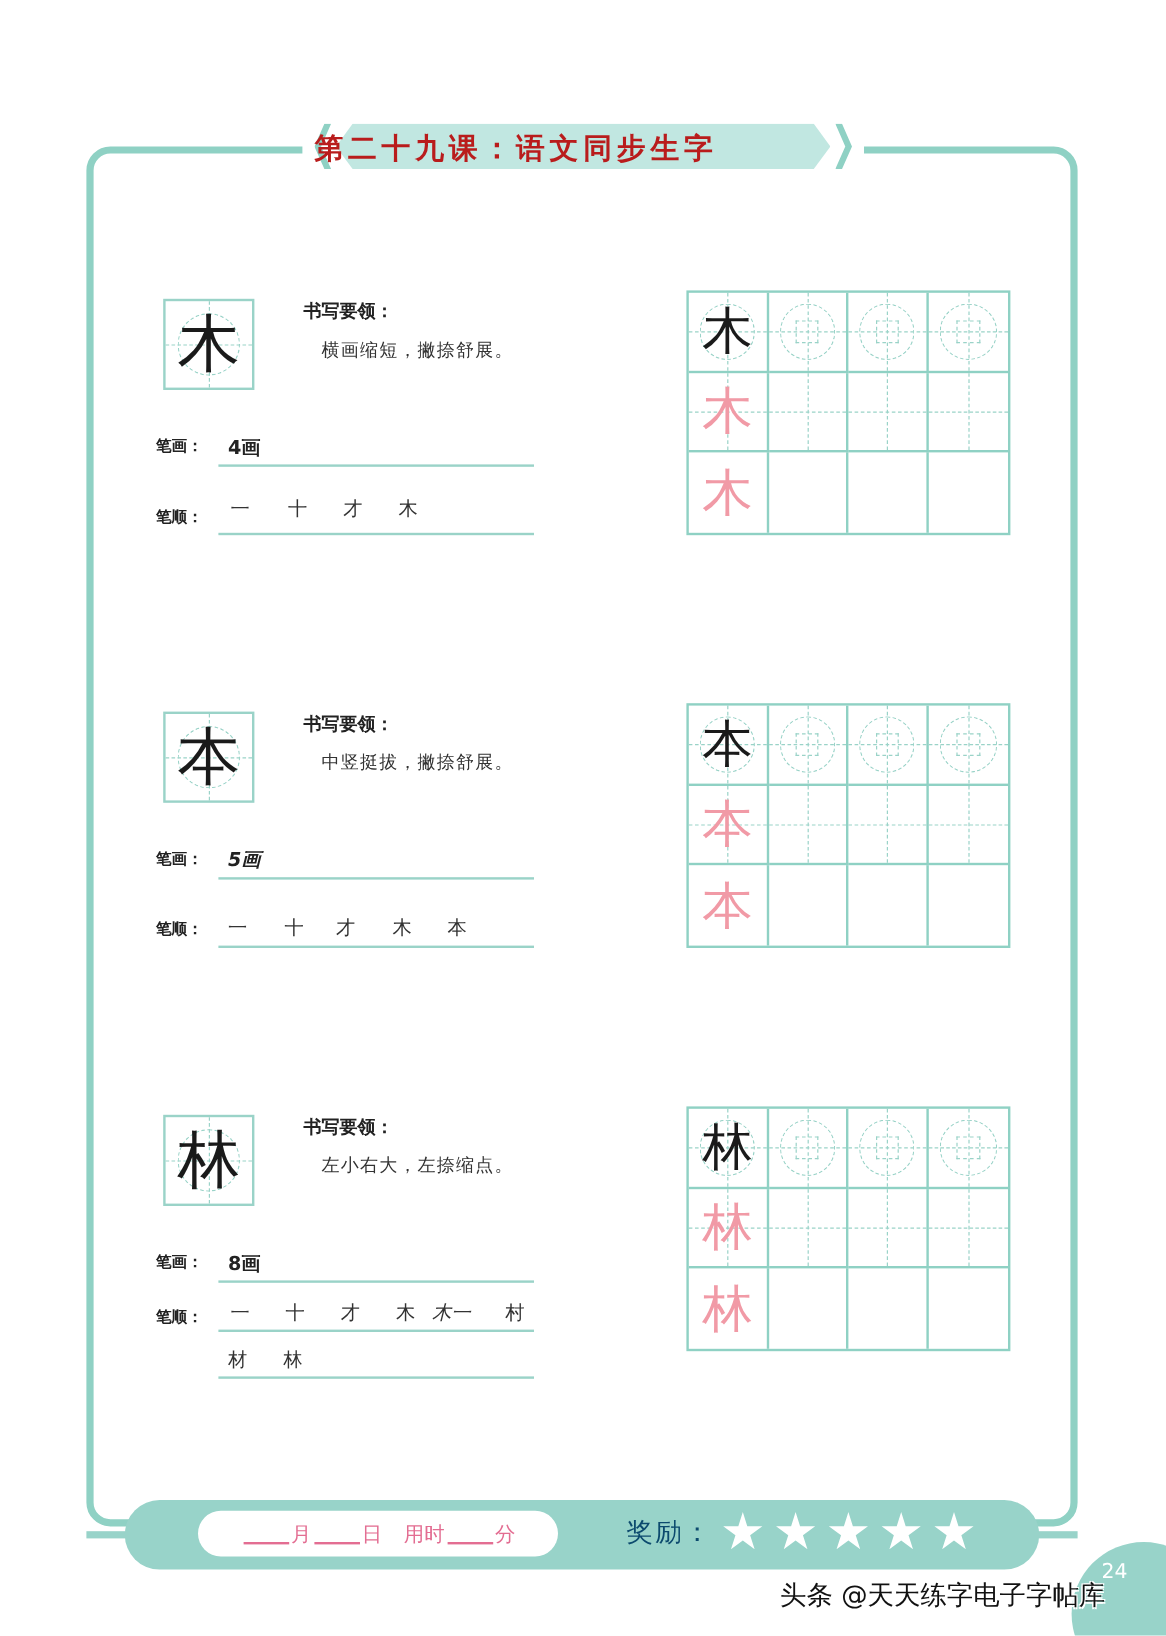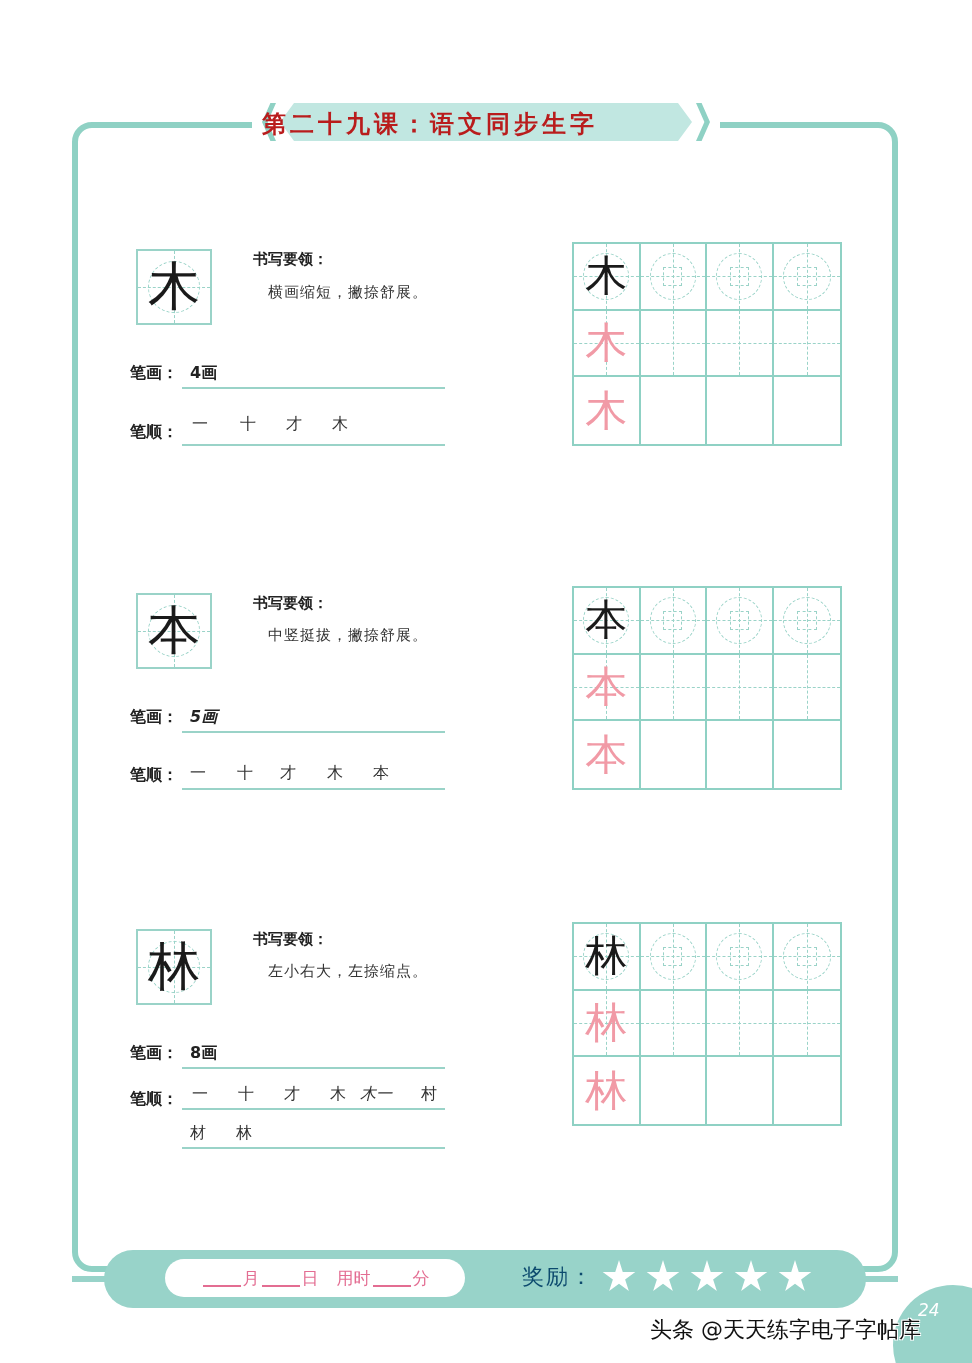--- a/index.html
+++ b/index.html
@@ -19,21 +19,21 @@
   .big-box { position:absolute; left:136px; width:76px; height:76px; border:2px solid #9ad3c8; box-sizing:border-box; background:#fff; }
   .tian { position:absolute; inset:0; }
   .tian .h { position:absolute; left:0; right:0; top:50%; border-top:1px dashed #9ad3c8; }
   .tian .v { position:absolute; top:0; bottom:0; left:50%; border-left:1px dashed #9ad3c8; }
   .tian .c { position:absolute; left:14%; top:14%; width:72%; height:72%; border:1px dashed #9ad3c8; border-radius:50%; box-sizing:border-box; }
   .tian .s { position:absolute; left:35%; top:35%; width:30%; height:30%; border:1px dashed #9ad3c8; box-sizing:border-box; }
   .big-char { position:absolute; inset:0; display:flex; align-items:center; justify-content:center;
               font-family:"DejaVu Serif","Liberation Serif",serif; font-size:52px; color:#1a1a1a; }
   .tips-label { position:absolute; left:253px; font-size:15px; font-weight:bold; color:#222; }
   .tips-text { position:absolute; left:253px; font-size:15px; color:#333; letter-spacing:1px;margin-left:15px; }
-  .field-label { position:absolute; left:130px; font-size:16px; font-weight:bold; color:#222; }
+  .field-label { position:absolute; left:130px; font-size:13px; font-weight:bold; color:#222; }
   .field-line { position:absolute; left:182px; width:263px; border-top:2px solid #9ad3c8; }
   .field-val { position:absolute; left:190px; font-size:16px; font-weight:bold; color:#222; }
   .order { position:absolute; font-size:16px; color:#333; font-family:"DejaVu Serif","Liberation Serif",serif; }
 
   .grid { position:absolute; left:572px; width:270px; height:204px; border:2px solid #8fd1c4; box-sizing:border-box;
           display:grid; grid-template-columns:repeat(4,1fr); grid-template-rows:repeat(3,1fr); }
   .cell { position:relative; border-right:2px solid #8fd1c4; border-bottom:2px solid #8fd1c4; }
   .cell.lastc { border-right:none; }
   .cell.lastr { border-bottom:none; }
   .cell .gc { position:absolute; inset:0; display:flex; align-items:center; justify-content:center;
@@ -48,21 +48,21 @@
   .date-pill { position:absolute; left:165px; top:1259px; width:300px; height:38px; background:#fff; border-radius:19px;
                display:flex; align-items:center; justify-content:center; color:#e36d92; font-size:17px; }
   .date-pill .blank { display:inline-block; width:38px; border-bottom:2px solid #e36d92; margin:0 2px; height:16px; }
   .date-pill .gap { display:inline-block; width:18px; }
   .reward { position:absolute; left:522px; top:1262px; color:#0c4a6e; font-size:22px; letter-spacing:2px; }
   .stars { position:absolute; left:602px; top:1260px; display:flex; gap:10px; }
   .star { width:34px; height:34px; background:#fff;
           clip-path:polygon(50% 0%, 61% 35%, 98% 35%, 68% 57%, 79% 91%, 50% 70%, 21% 91%, 32% 57%, 2% 35%, 39% 35%); }
 
   .page-circle { position:absolute; left:893px; top:1285px; width:120px; height:120px; border-radius:50%; background:#98d3c9; }
-  .page-num { position:absolute; left:918px; top:1300px; color:#ffffff; font-size:17px;font-style:italic; }
+  .page-num { position:absolute; left:918px; top:1300px; color:#ffffff; font-size:17px; }
   .watermark { position:absolute; left:650px; top:1315px; font-size:22px; color:#111;
                text-shadow: 1px 1px 0 #fff, -1px -1px 0 #fff, 1px -1px 0 #fff, -1px 1px 0 #fff; }
 </style>
 </head>
 <body>
 
 <div class="frame"></div>
 <div class="title-mask"></div>
 
 <div class="title-banner">

